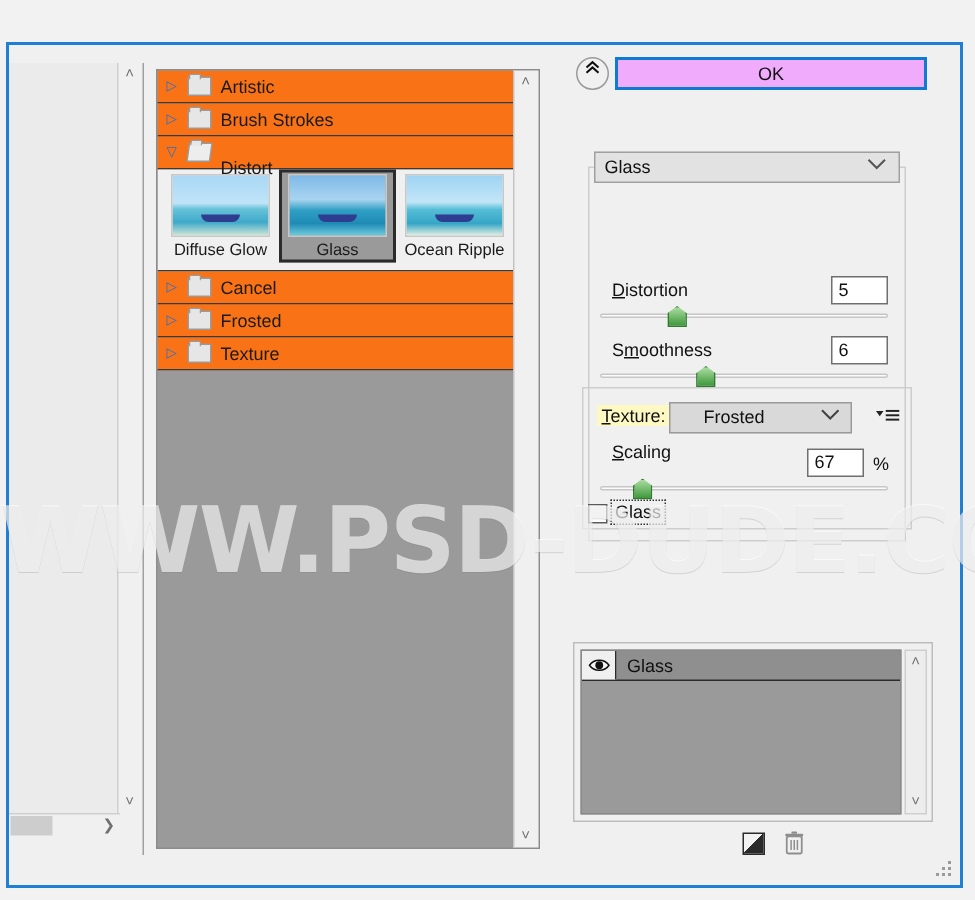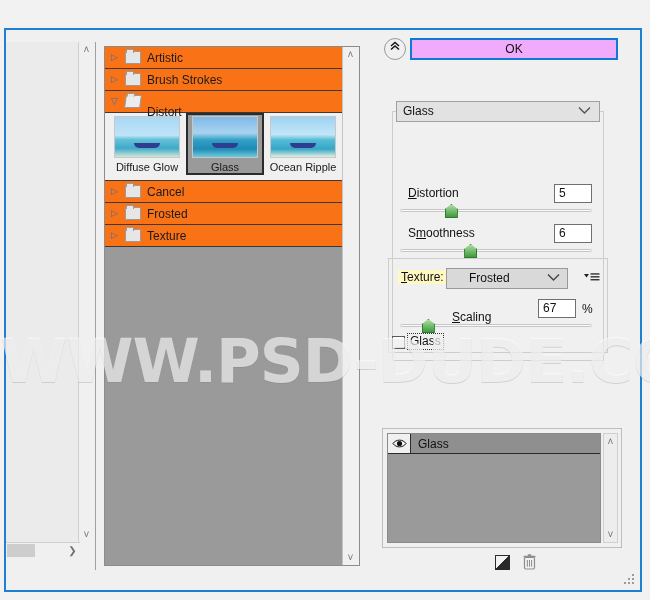--- a/index.html
+++ b/index.html
@@ -432,21 +432,21 @@
     </div>
     <div id="panel-menu-icon">
       <svg width="16" height="12" viewBox="0 0 16 12">
         <path d="M0 2 L5 2 L2.5 5.5 Z" fill="#222"></path>
         <rect x="6.5" y="1.3" width="9" height="1.3" fill="#222"></rect>
         <rect x="6.5" y="4.2" width="9" height="1.3" fill="#222"></rect>
         <rect x="6.5" y="7.1" width="9" height="1.3" fill="#222"></rect>
       </svg>
     </div>
 
-    <span class="ctl-label" style="left:42px;top:280px;margin-left:44px;"><u>S</u>caling</span>
+    <span class="ctl-label" style="left:42px;top:264px;"><u>S</u>caling</span>
     <span class="num-box" style="left:172px;top:269px;">67</span>
     <span class="ctl-label" style="left:216px;top:272px;">%</span>
     <div class="slider" id="scaling-slider" style="left:34px;top:289px;width:192px;">
       <div class="track"></div>
       <div class="thumb" id="scaling-thumb" style="left: 14%;"></div>
     </div>
 
     <div id="invert-box"></div>
     <div id="invert-label">Glass</div>
 

